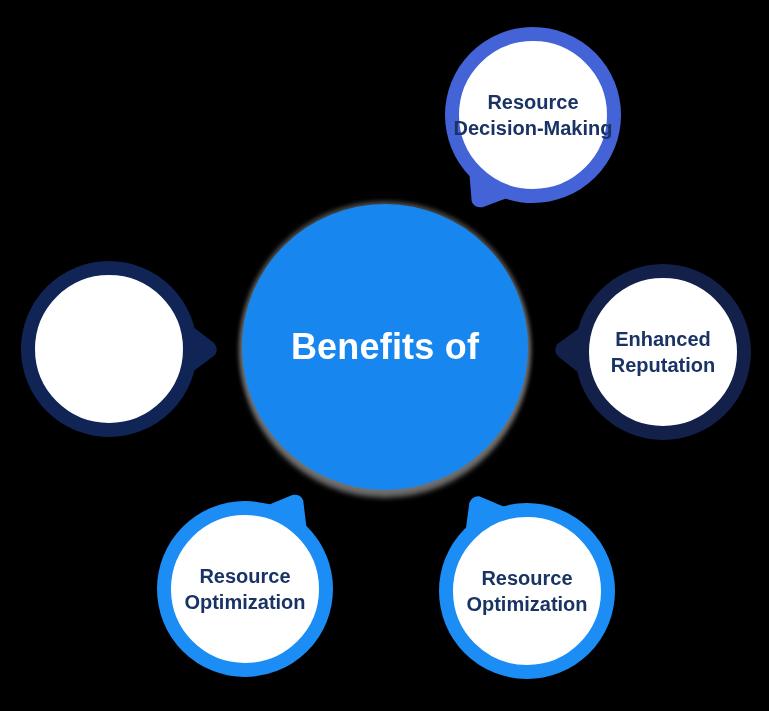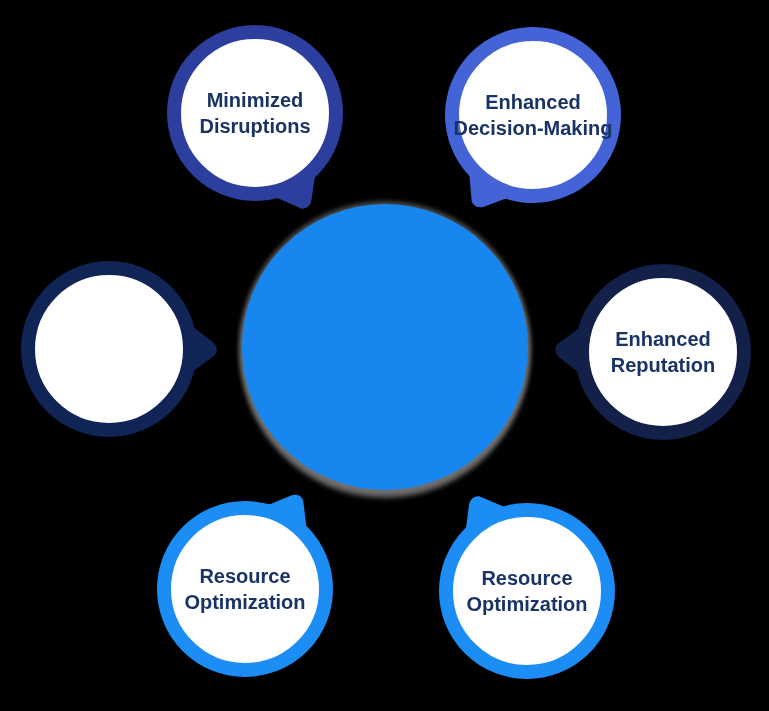--- a/index.html
+++ b/index.html
@@ -43,40 +43,32 @@
   .b-resource-l  { left:133px; top:477px; }
   .b-resource-r  { left:415px; top:479px; }
   .b-decision .label { width:178px; }
 </style>
 </head>
 <body>
 
 <div class="stage" style="background-color: rgb(0, 0, 0);">
 
   <div class="center-circle" style="--c: #1787ef; color: rgb(255, 255, 255);">
+    <div>Benefits of</div>
   </div>
 
-  <div class="bubble b-minimized" style="--c: #2d3f9e; --lc: #1a3365;">
-    <svg viewBox="-112 -112 224 224">
-      <g transform="rotate(61)">
-        <path d="M 66 -36 C 82 -14 82 14 66 36 L 106 6 Q 110 0 105 -6 Z"></path>
-      </g>
-      <circle cx="0" cy="0" r="81"></circle>
-    </svg>
-    <div class="label">Minimized Disruptions</div>
-  </div>
 
   <div class="bubble b-decision" style="--c: #4363d6; --lc: #1a3365;">
     <svg viewBox="-112 -112 224 224">
       <g transform="rotate(122)">
         <path d="M 66 -36 C 82 -14 82 14 66 36 L 106 6 Q 110 0 105 -6 Z"></path>
       </g>
       <circle cx="0" cy="0" r="81"></circle>
     </svg>
-    <div class="label">Enhanced Decision-Making</div>
+    <div class="label">Resource Decision-Making</div>
   </div>
 
   <div class="bubble b-cost" style="--c: #102456; --lc: #1a3365;">
     <svg viewBox="-112 -112 224 224">
       <g transform="rotate(0)">
         <path d="M 66 -36 C 82 -14 82 14 66 36 L 106 6 Q 110 0 105 -6 Z"></path>
       </g>
       <circle cx="0" cy="0" r="81"></circle>
     </svg>
   </div>

